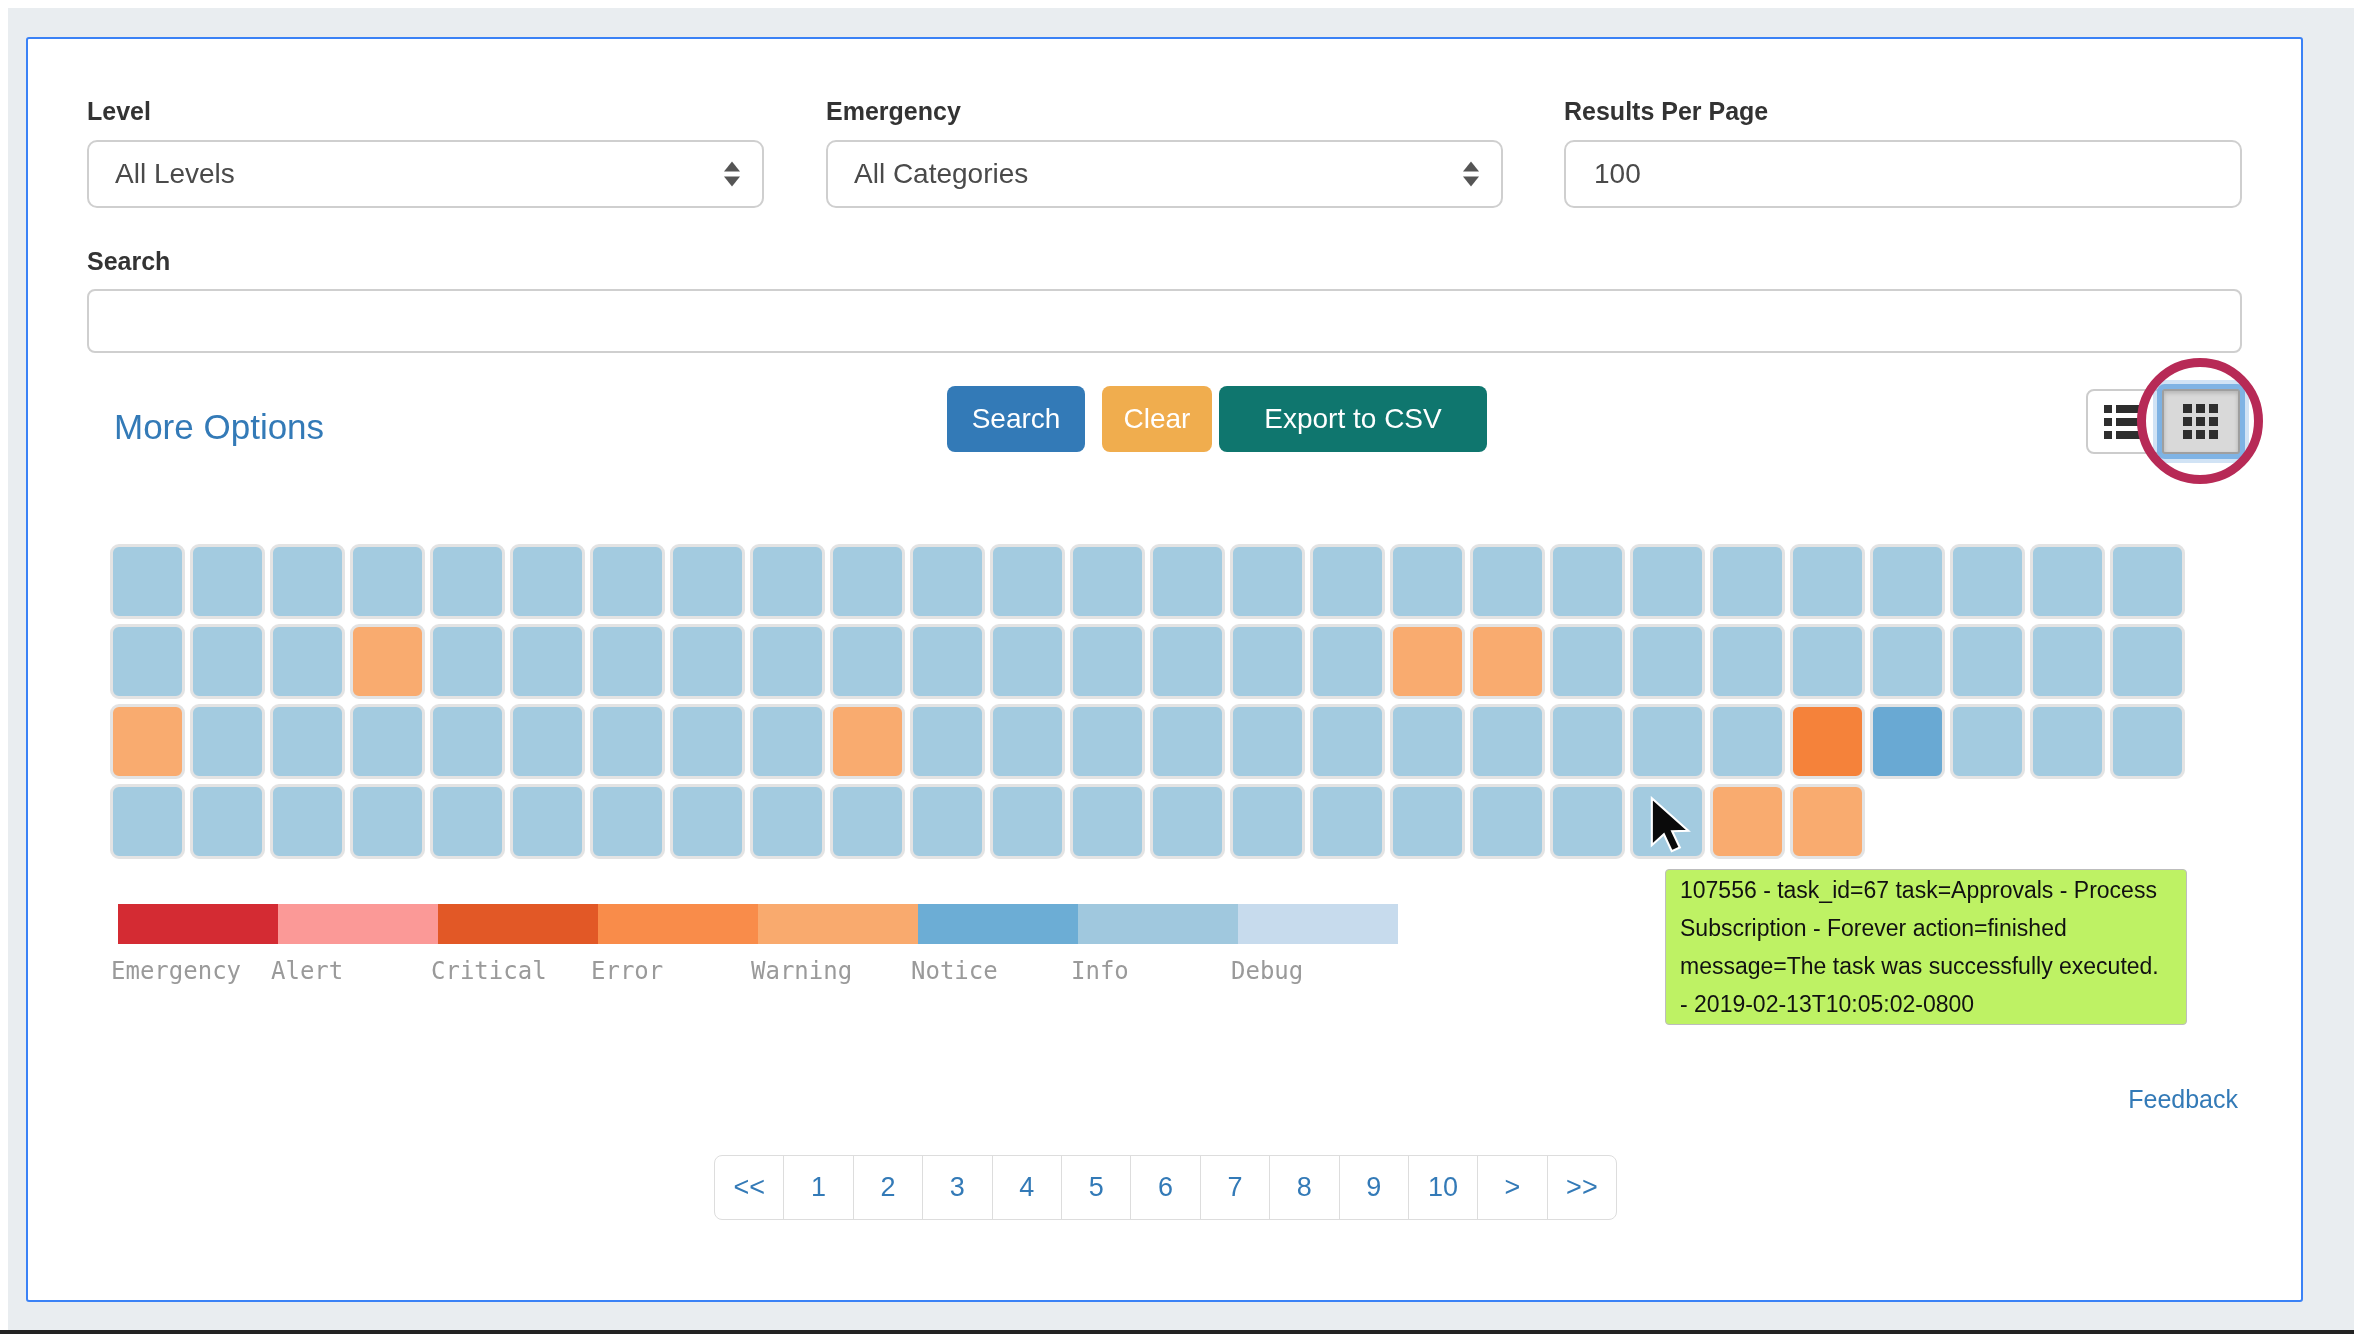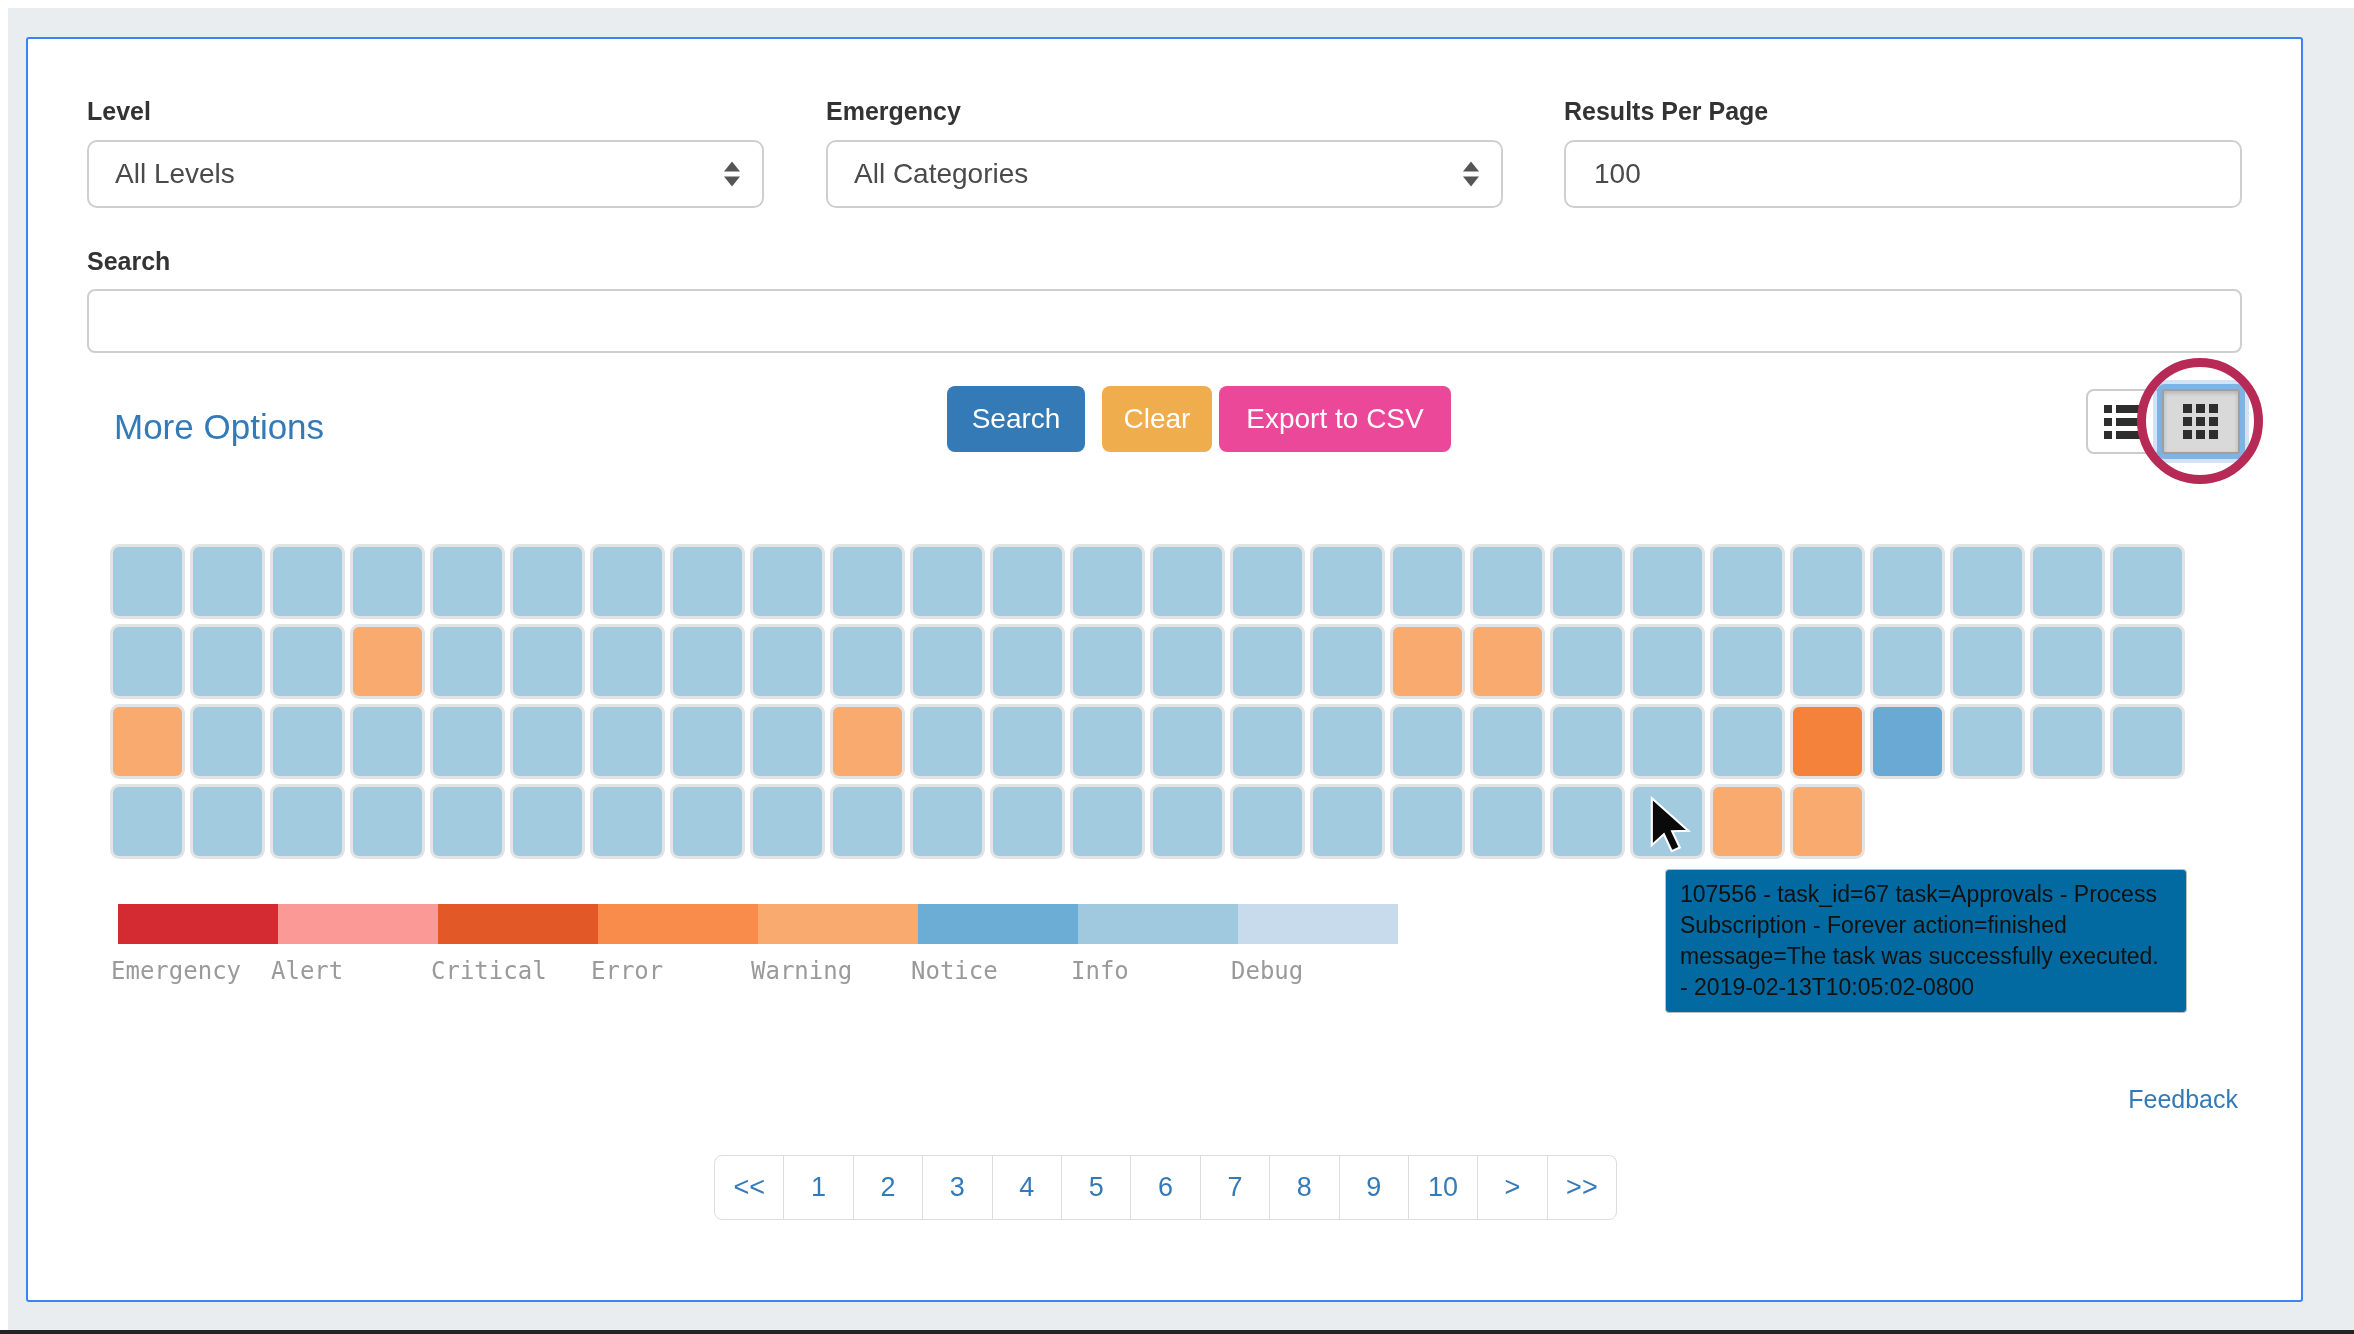--- a/index.html
+++ b/index.html
@@ -19,39 +19,39 @@
   .caret b.dn{border-top:10px solid #555;}
   input.control{padding:0 28px;outline:none;}
   #searchInput{position:absolute;left:59px;top:250px;width:2155px;height:64px;background:#fff;
     border:2px solid #cfcfcf;border-radius:8px;font-size:28px;color:#333;padding:0 24px;outline:none;}
   .link{color:#337ab7;text-decoration:none;cursor:pointer;}
   #moreOptions{position:absolute;left:86px;top:368px;font-size:35px;}
   .btn{position:absolute;top:347px;height:66px;border:none;border-radius:8px;color:#fff;
     font-size:28px;font-family:inherit;text-align:center;cursor:pointer;}
   #btnSearch{left:919px;width:138px;background:#337ab7;}
   #btnClear{left:1074px;width:110px;background:#f0ad4e;}
-  #btnExport{left:1191px;width:232px;background:#ec4899;}
+  #btnExport{left:1191px;width:268px;background:#0f766e;}
   .toggle-btn{position:absolute;top:350px;height:65px;display:flex;align-items:center;justify-content:center;cursor:pointer;}
   #listBtn{left:2058px;width:76px;background:#fff;border:2px solid #ccc;border-radius:8px 0 0 8px;}
   #gridBtn{left:2134px;width:78px;background:#d9d9d9;border:2px solid #9f9f9f;border-radius:3px;
     box-shadow:0 0 0 5px rgba(122,176,227,.95),0 0 0 9px rgba(122,176,227,.35),inset 0 2px 4px rgba(0,0,0,.18);}
   .icon-list{width:40px;height:34px;display:block;}
   .icon-grid{width:36px;height:36px;display:block;}
   .annotation-circle{position:absolute;left:2109px;top:319px;width:126px;height:126px;
     border:9px solid #b72a56;border-radius:50%;pointer-events:none;z-index:30;}
   .heatmap{position:absolute;left:82px;top:505px;}
   .hm-row{display:flex;gap:5px;margin-bottom:5px;}
   .hm-cell{width:75px;height:75px;border:3px solid #e3e3e3;border-radius:9px;}
   .legend{position:absolute;left:90px;top:865px;display:flex;}
   .legend-item{width:160px;}
   .legend-swatch{width:160px;height:40px;}
   .legend-label{margin-top:13px;margin-left:-7px;font-family:"DejaVu Sans Mono",monospace;
     font-size:24px;color:#9a9a9a;}
-  .tooltip{position:absolute;left:1637px;top:830px;width:522px;background:#0369a1;
-    border:1px solid #bdbdbd;border-radius:4px;padding:9px 14px;font-size:23px;line-height:31px;
+  .tooltip{position:absolute;left:1637px;top:830px;width:522px;background:#bef264;
+    border:1px solid #bdbdbd;border-radius:4px;padding:1px 14px;font-size:23px;line-height:38px;
     color:#111;z-index:20;}
   .cursor{position:absolute;left:1620px;top:757px;width:46px;height:62px;z-index:40;pointer-events:none;}
   #feedback{position:absolute;right:63px;top:1046px;font-size:25px;}
   .pagination{position:absolute;left:686px;top:1116px;width:903px;height:65px;display:flex;
     border:1px solid #ddd;border-radius:8px;overflow:hidden;background:#fff;}
   .page-item{flex:1;display:flex;align-items:center;justify-content:center;font-size:27px;
     color:#337ab7;border-left:1px solid #ddd;cursor:pointer;text-decoration:none;}
   .page-item:first-child{border-left:none;}
 </style>
 </head>

